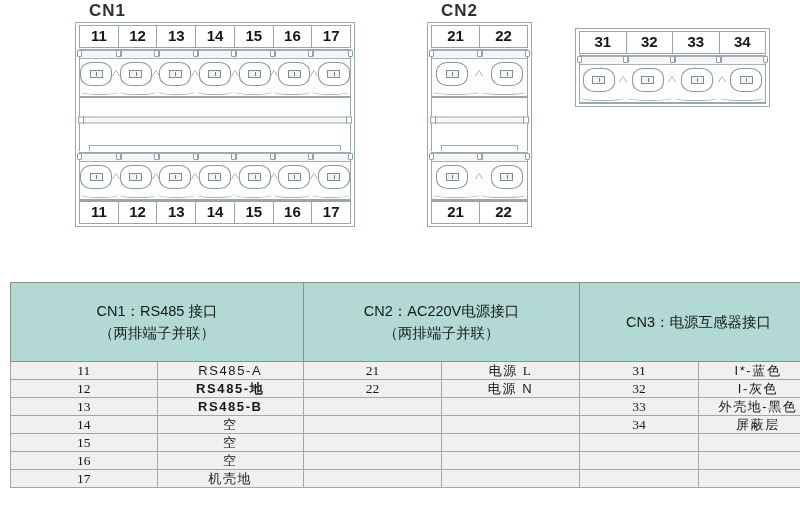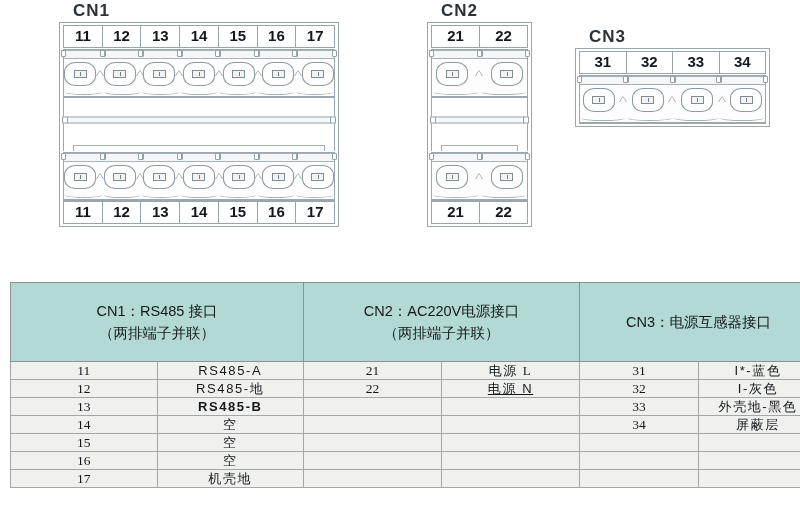--- a/index.html
+++ b/index.html
@@ -254,21 +254,21 @@
   }
   .pin-table td.desc {
     text-align: center;
     letter-spacing: 1.6px;
   }
   .pin-table td.empty { background: #f0f0ef; }
 </style>
 </head>
 <body>
 
-<div class="conn-block" id="cn1-block" style="left:32px; top:2px; width:280px;padding-left:27px;">
+<div class="conn-block" id="cn1-block" style="left:48px; top:2px; width:280px;padding-left:27px;">
   <div class="conn-title">CN1</div>
   <div class="conn-body" id="cn1-body">
       <div class="num-strip">
         <div class="num-cell">11</div>
         <div class="num-cell">12</div>
         <div class="num-cell">13</div>
         <div class="num-cell">14</div>
         <div class="num-cell">15</div>
         <div class="num-cell">16</div>
         <div class="num-cell">17</div>
@@ -437,21 +437,20 @@
         </div>
       </div>
       <div class="num-strip">
         <div class="num-cell">21</div>
         <div class="num-cell">22</div>
       </div>
     </div>
 </div>
 
 <div class="conn-block" id="cn3-block" style="left:575px; top:28px; width:195px;">
-  <div class="conn-title">CN3</div>
   <div class="conn-body" id="cn3-body">
       <div class="num-strip">
         <div class="num-cell">31</div>
         <div class="num-cell">32</div>
         <div class="num-cell">33</div>
         <div class="num-cell">34</div>
       </div>
       <div class="term-row">
         <div class="rail">
           <div class="rail-seg"></div>
@@ -506,23 +505,23 @@
       <tr>
         <td class="pin" style="width: 72px;">11</td>
         <td class="desc" style="width: 212px;">RS485-A</td>
         <td class="pin" style="width: 90px;">21</td>
         <td class="desc" style="width: 177px; font-family: Liberation Serif, serif;">电源 L</td>
         <td class="pin" style="width: 88px;">31</td>
         <td class="desc" style="width: 141px;">I*-蓝色</td>
       </tr>
       <tr>
         <td class="pin" style="width: 72px;">12</td>
-        <td class="desc" style="width: 212px;">RS485-地</td>
+        <td class="desc" style="width: 212px; font-weight: bold;">RS485-地</td>
         <td class="pin" style="width: 90px;">22</td>
-        <td class="desc" style="width: 177px; text-decoration: underline;">电源 N</td>
+        <td class="desc" style="width: 177px;">电源 N</td>
         <td class="pin" style="width: 88px;">32</td>
         <td class="desc" style="width: 141px;">I-灰色</td>
       </tr>
       <tr>
         <td class="pin" style="width: 72px;">13</td>
         <td class="desc" style="width: 212px; font-weight: bold;">RS485-B</td>
         <td class="pin empty" style="width: 90px;"></td>
         <td class="desc empty" style="width: 177px;"></td>
         <td class="pin" style="width: 88px;">33</td>
         <td class="desc" style="width: 141px;">外壳地-黑色</td>

